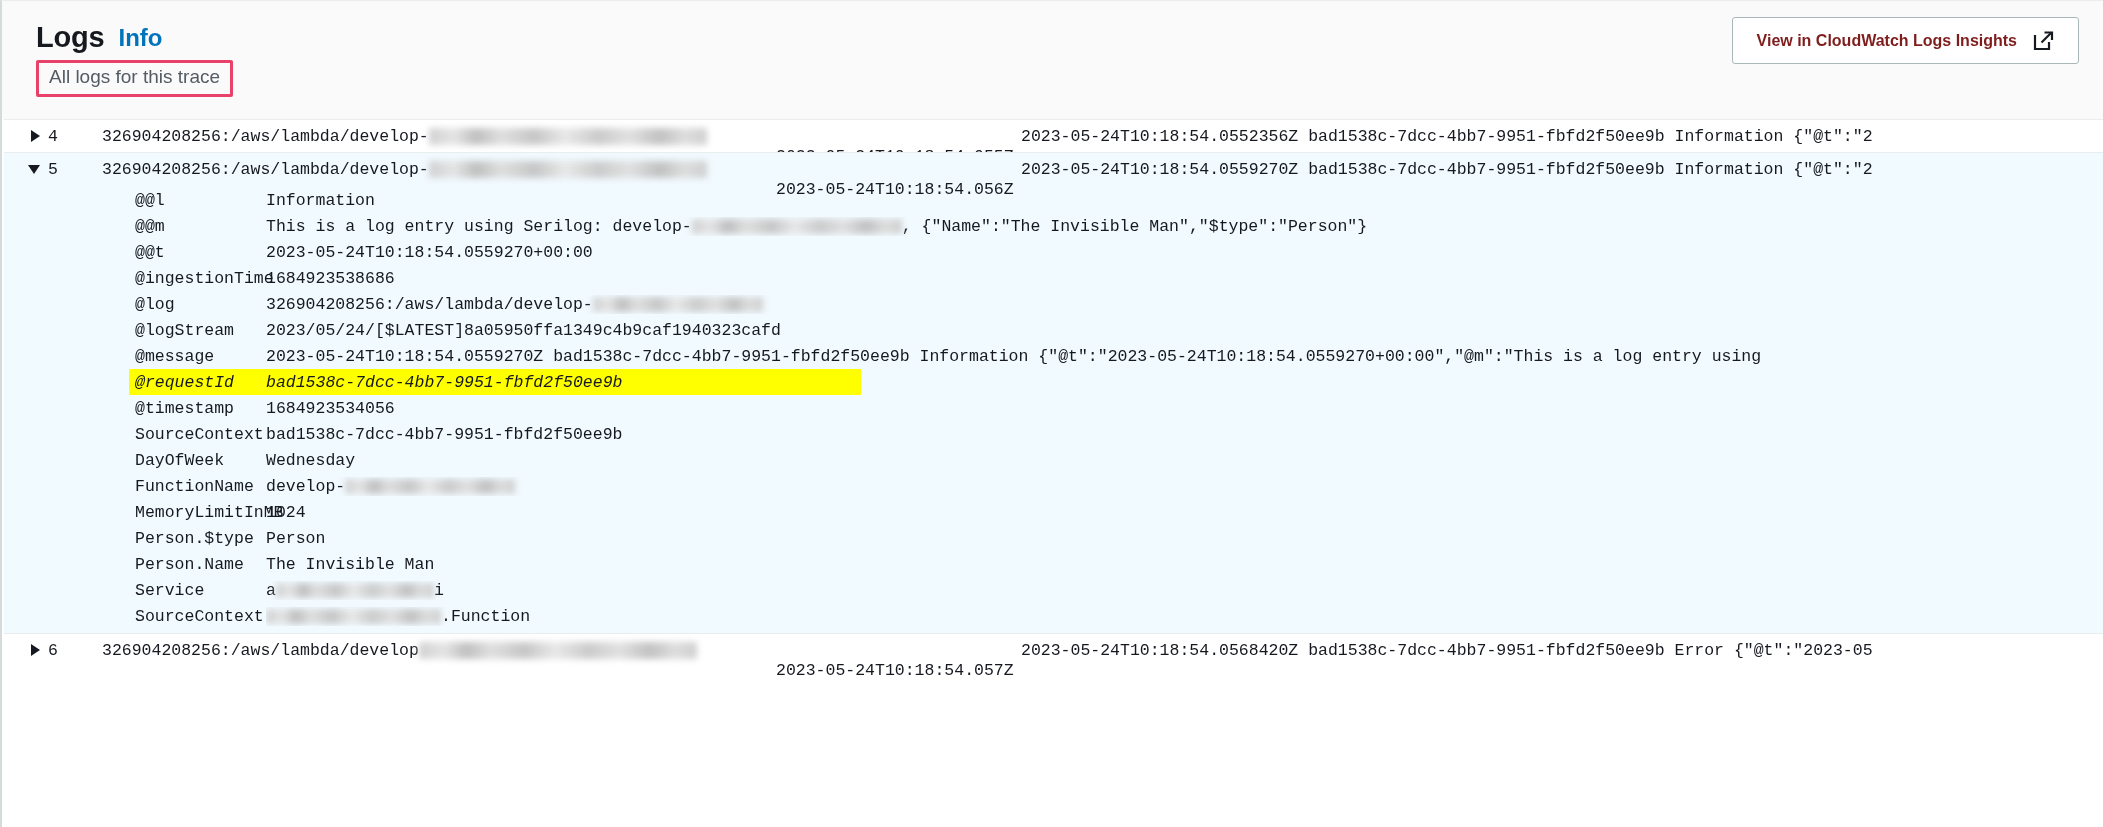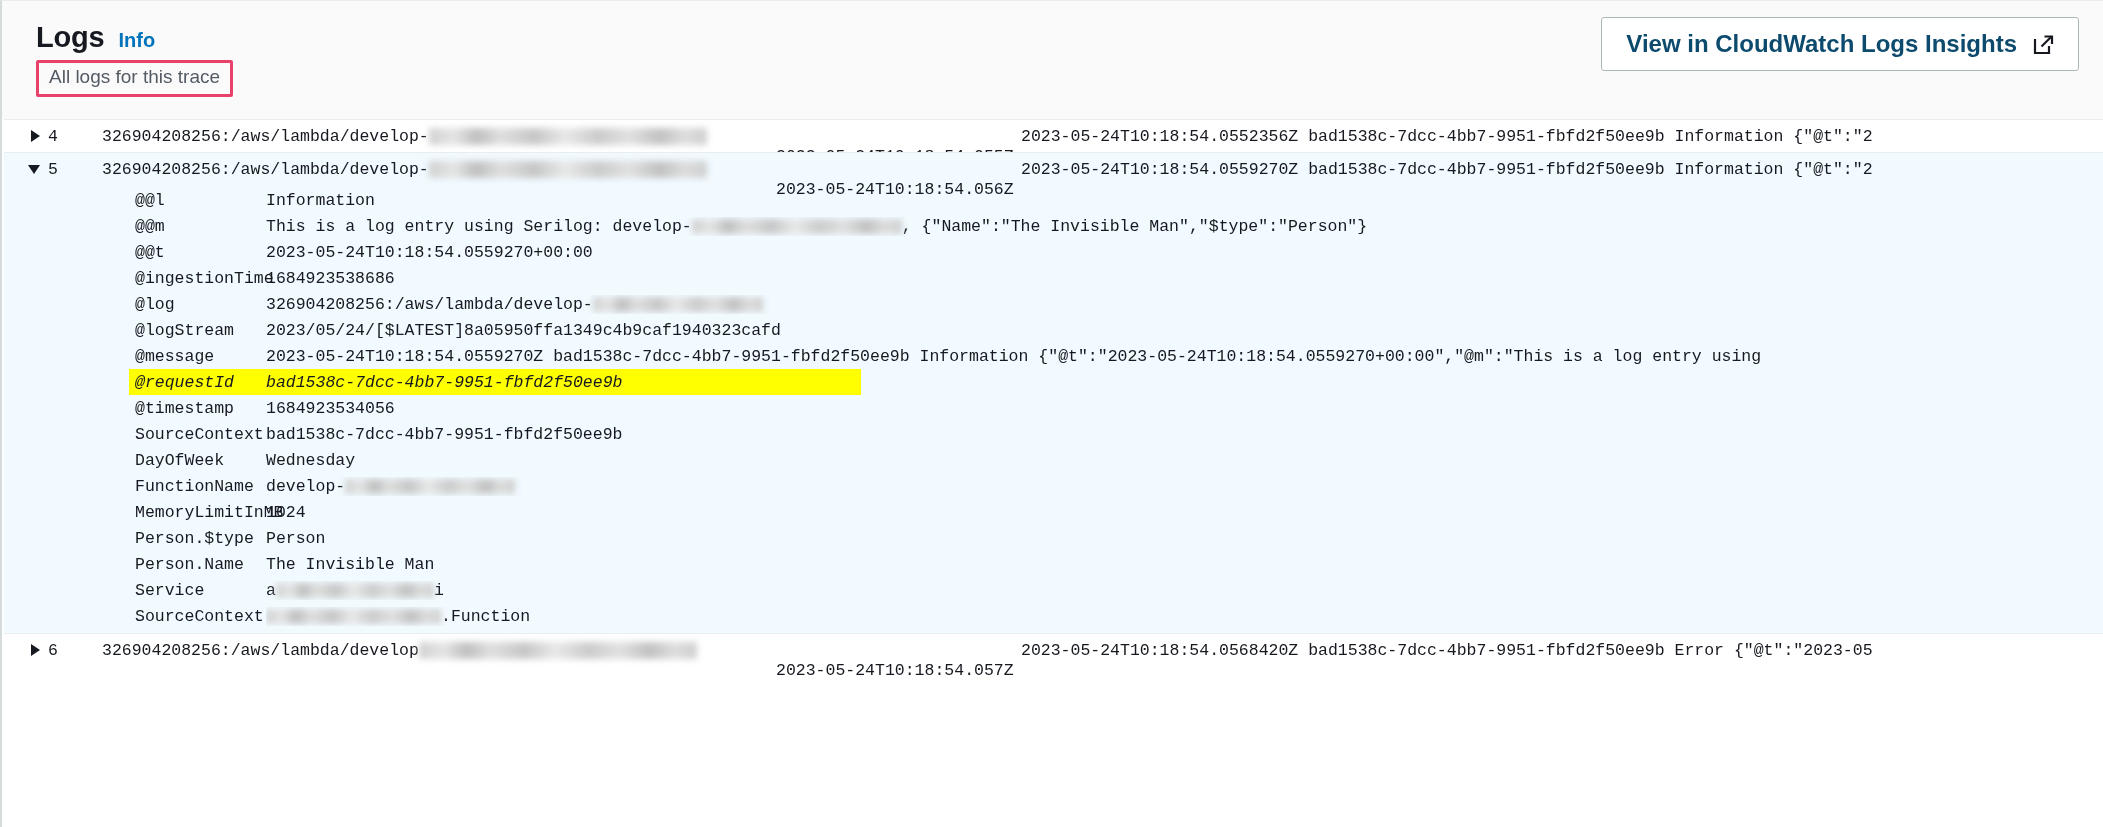--- a/index.html
+++ b/index.html
@@ -29,32 +29,32 @@
   
   .panel-header {
     position: relative;
     height: 118px;
     padding: 22px 28px 0 34px;
     box-sizing: border-box;
     background: #fafafa;
   }
   .title-row {
     display: flex;
-    align-items: flex-end;
+    align-items: center;
     gap: 14px;
   }
   .panel-title {
     font-size: 29px;
     font-weight: bold;
     letter-spacing: -0.2px;
     color: #16191f;
     line-height: 1;
   }
   .info-link {
-    font-size: 20px;
+    font-size: 24px;
     font-weight: bold;
     color: #0073bb;
     cursor: pointer;
   }
   .subtitle-wrap {
     margin-top: 8px;
     display: inline-block;
   }
   .subtitle-box {
     display: inline-block;
@@ -77,23 +77,23 @@
     display: flex;
     align-items: center;
     gap: 16px;
     padding: 12px 24px;
     border: 1px solid #aab7b8;
     border-radius: 3px;
     background: #ffffff;
     cursor: pointer;
   }
   .insights-button .label {
-    font-size: 24px;
+    font-size: 16px;
     font-weight: bold;
-    color: #0c4a6e;
+    color: #7f1d1d;
     white-space: nowrap;
   }
   .external-icon {
     width: 21px;
     height: 21px;
     display: inline-block;
     position: relative;
   }
   .external-icon svg { display: block; }
 

